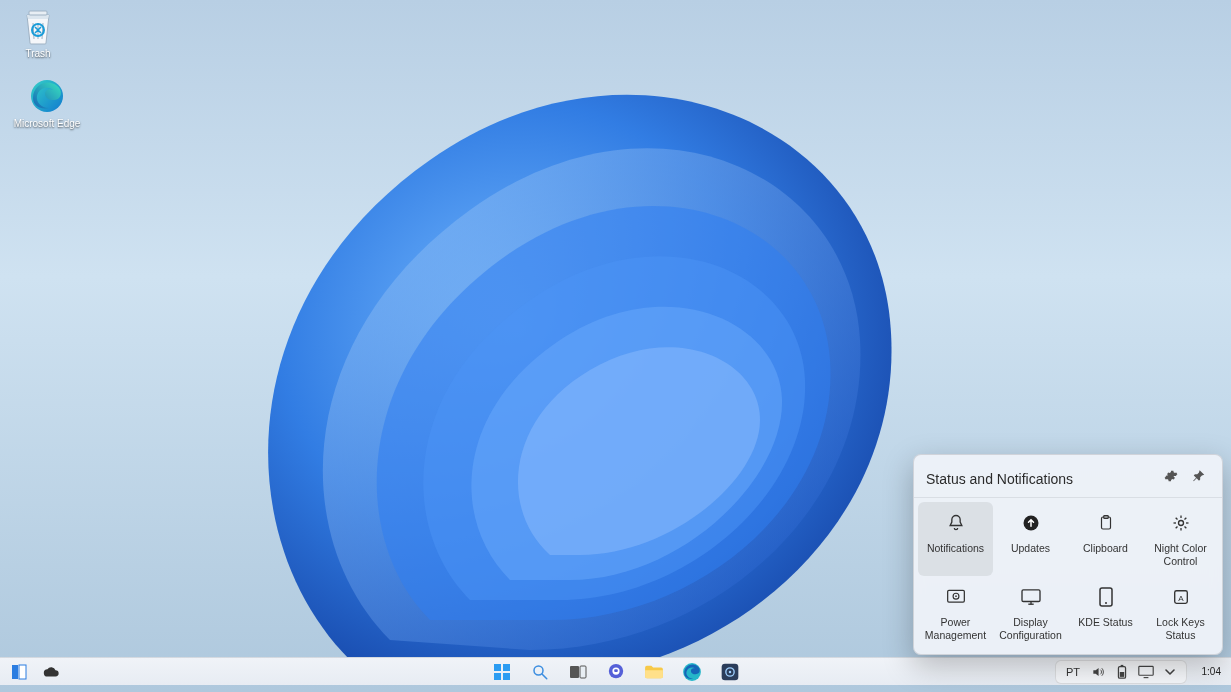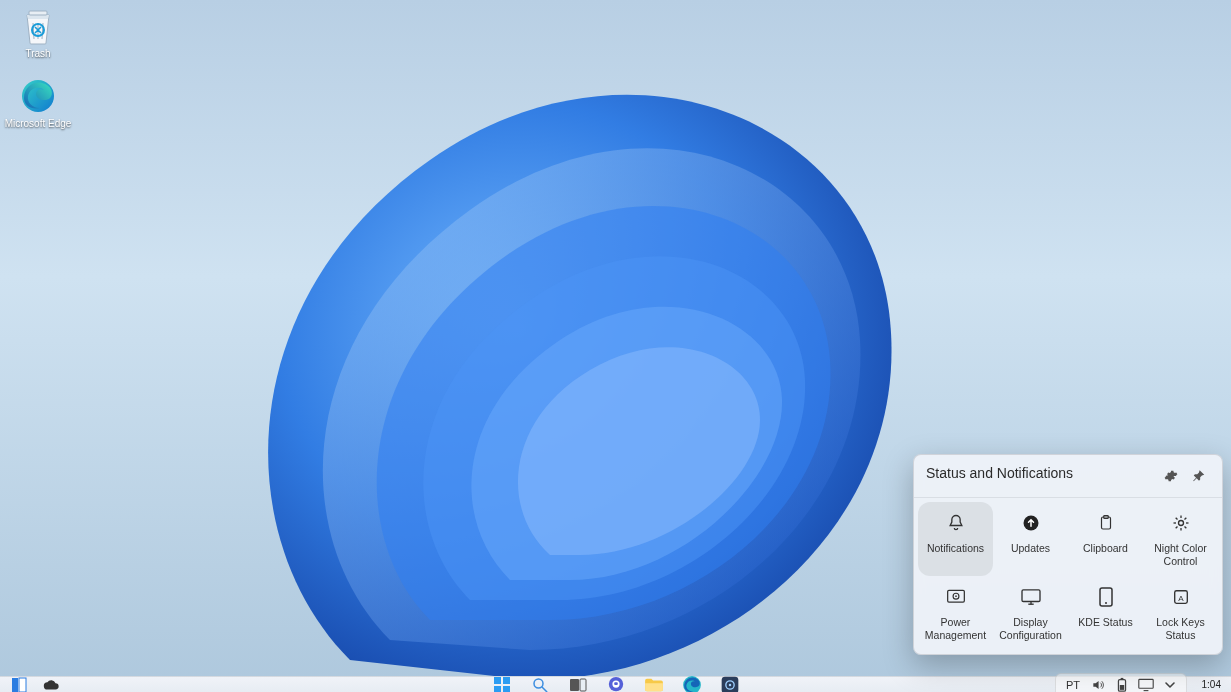--- a/index.html
+++ b/index.html
@@ -32,46 +32,46 @@
   .tray-popup {
     position: absolute; right: 8px; bottom: 37px; width: 310px;
     background: rgba(240,243,248,0.92);
     border: 1px solid rgba(0,0,0,0.12);
     border-radius: 8px;
     box-shadow: 0 10px 30px rgba(0,0,0,.25);
     z-index: 10;
     backdrop-filter: blur(6px);
   }
   .tray-header {
-    display: flex; align-items: flex-start; justify-content: space-between;
+    display: flex; align-items: flex-end; justify-content: space-between;
     padding: 10px 12px; border-bottom: 1px solid rgba(0,0,0,.08);
     font-size: 14px; color: #2b2b2b;
   }
   .tray-header .actions { display:flex; gap:6px; }
   .tray-header .hicon {
     width: 22px; height:22px; display:flex; align-items:center; justify-content:center;
     border-radius:4px; cursor:pointer; color:#444;
   }
 
   .tray-grid {
     display: grid; grid-template-columns: repeat(4, 1fr);
     gap: 0; padding: 4px;
   }
   .tray-item {
     display: flex; flex-direction: column; align-items: center; justify-content: flex-start;
-    padding: 10px 4px 8px; border-radius: 12px; cursor: pointer;
+    padding: 10px 4px 8px; border-radius: 6px; cursor: pointer;
     font-size: 10.5px; color: #333; text-align:center; line-height:1.25;
     min-height: 74px;
   }
   .tray-item .tic { width: 22px; height: 22px; margin-bottom: 8px; display:flex; align-items:center; justify-content:center; }
   .tray-item.selected { background: rgba(0,0,0,.07); }
 
   
   .taskbar {
-    position: absolute; left:0; right:0; bottom:0; height: 16px;
+    position: absolute; left:0; right:0; bottom:7px; height: 28px;
     background: linear-gradient(180deg, #f0f3f8 0%, #e7ecf3 100%);
     border-top: 1px solid rgba(0,0,0,.08);
     z-index: 5;
     display:flex; align-items:center;
   }
   .tb-left { position:absolute; left:8px; display:flex; gap:10px; align-items:center; }
   .tb-center { position:absolute; left:50%; transform:translateX(-50%); display:flex; gap:12px; align-items:center; }
   .tb-right { position:absolute; right:8px; display:flex; align-items:center; gap:0; }
 
   .tb-btn { width:22px; height:22px; display:flex; align-items:center; justify-content:center; cursor:pointer; border-radius:4px; }
@@ -126,21 +126,21 @@
         <path d="M6 8 L28 8 L27 12 L7 12 Z" fill="#dce6ef"></path>
         <rect x="8" y="4" width="18" height="4" rx="1" fill="#e8eef4" stroke="#9fb2c4"></rect>
         <path d="M12 16 L13 32 M17 16 L17 32 M22 16 L21 32" stroke="#9fb2c4" stroke-width="1"></path>
         <circle cx="17" cy="23" r="6" fill="none" stroke="#1a9cd8" stroke-width="2"></circle>
         <path d="M14 20 L17 23 L14 26 M20 20 L17 23 L20 26" stroke="#1a9cd8" stroke-width="1.6" fill="none"></path>
       </svg>
     </div>
     <div class="lbl">Trash</div>
   </div>
 
-  <div class="desktop-icon" style="left:0px; top:76px;">
+  <div class="desktop-icon" style="left:9px; top:76px;">
     <div class="ic-wrap">
       <svg width="36" height="36" viewBox="0 0 36 36">
         <defs>
           <linearGradient id="eg1" x1="0" y1="0" x2="1" y2="1">
             <stop offset="0%" stop-color="#34d0c7"></stop>
               <stop offset="100%" stop-color="#0f79d0"></stop>
           </linearGradient>
           <linearGradient id="eg2" x1="0" y1="1" x2="1" y2="0">
             <stop offset="0%" stop-color="#1566b8"></stop>
               <stop offset="100%" stop-color="#39e0bf"></stop>

